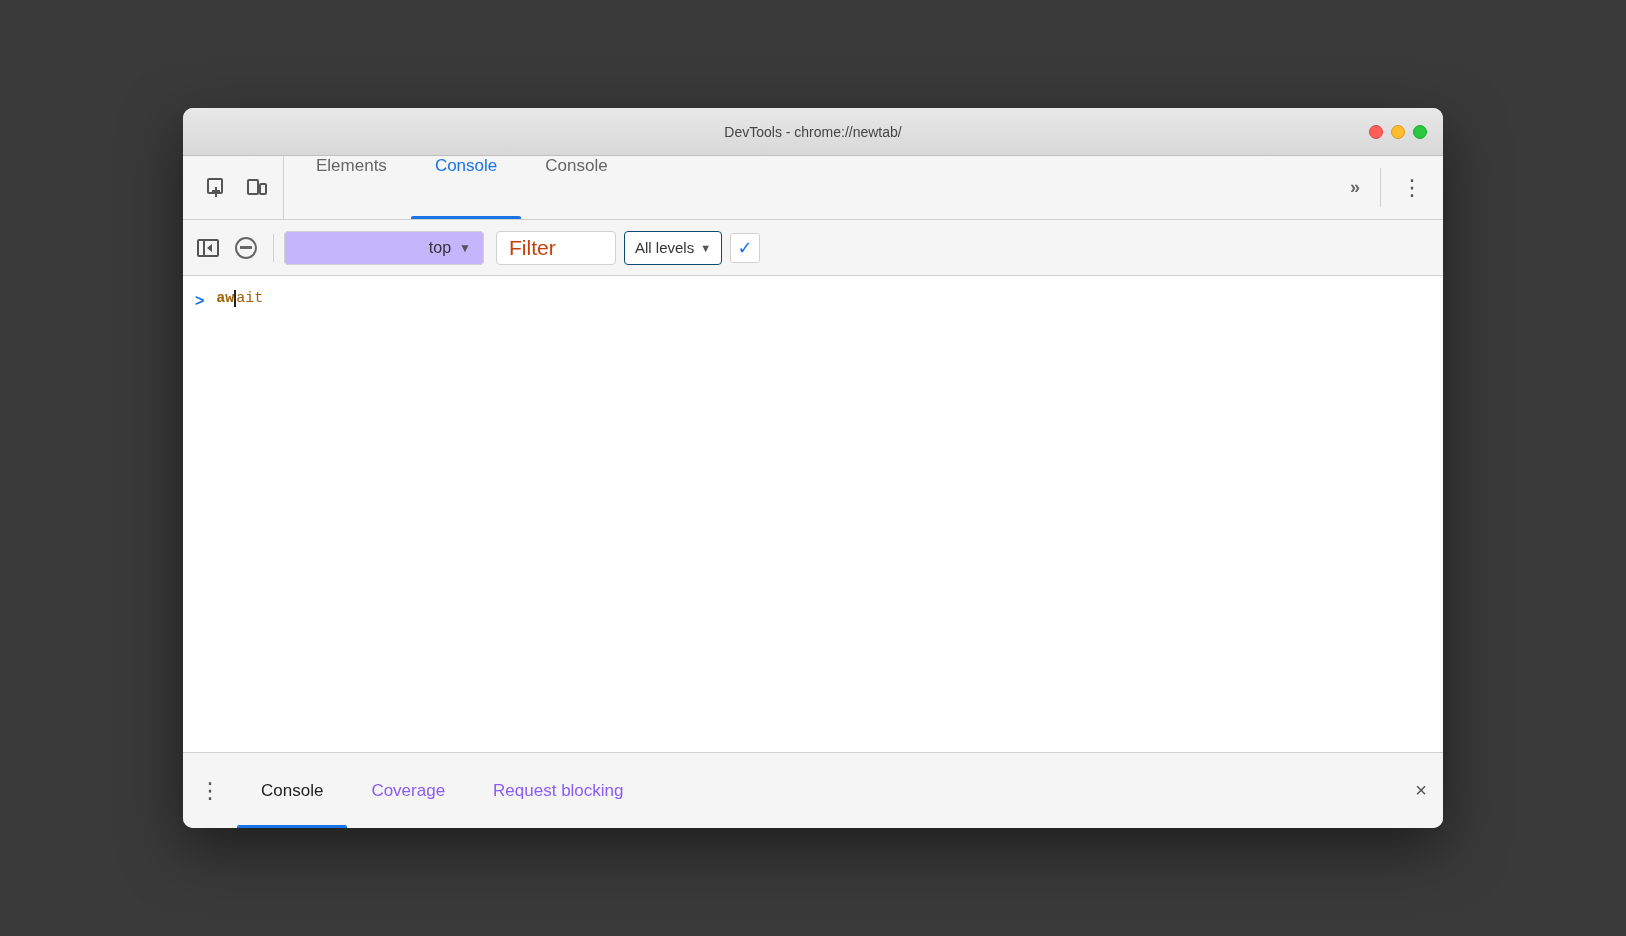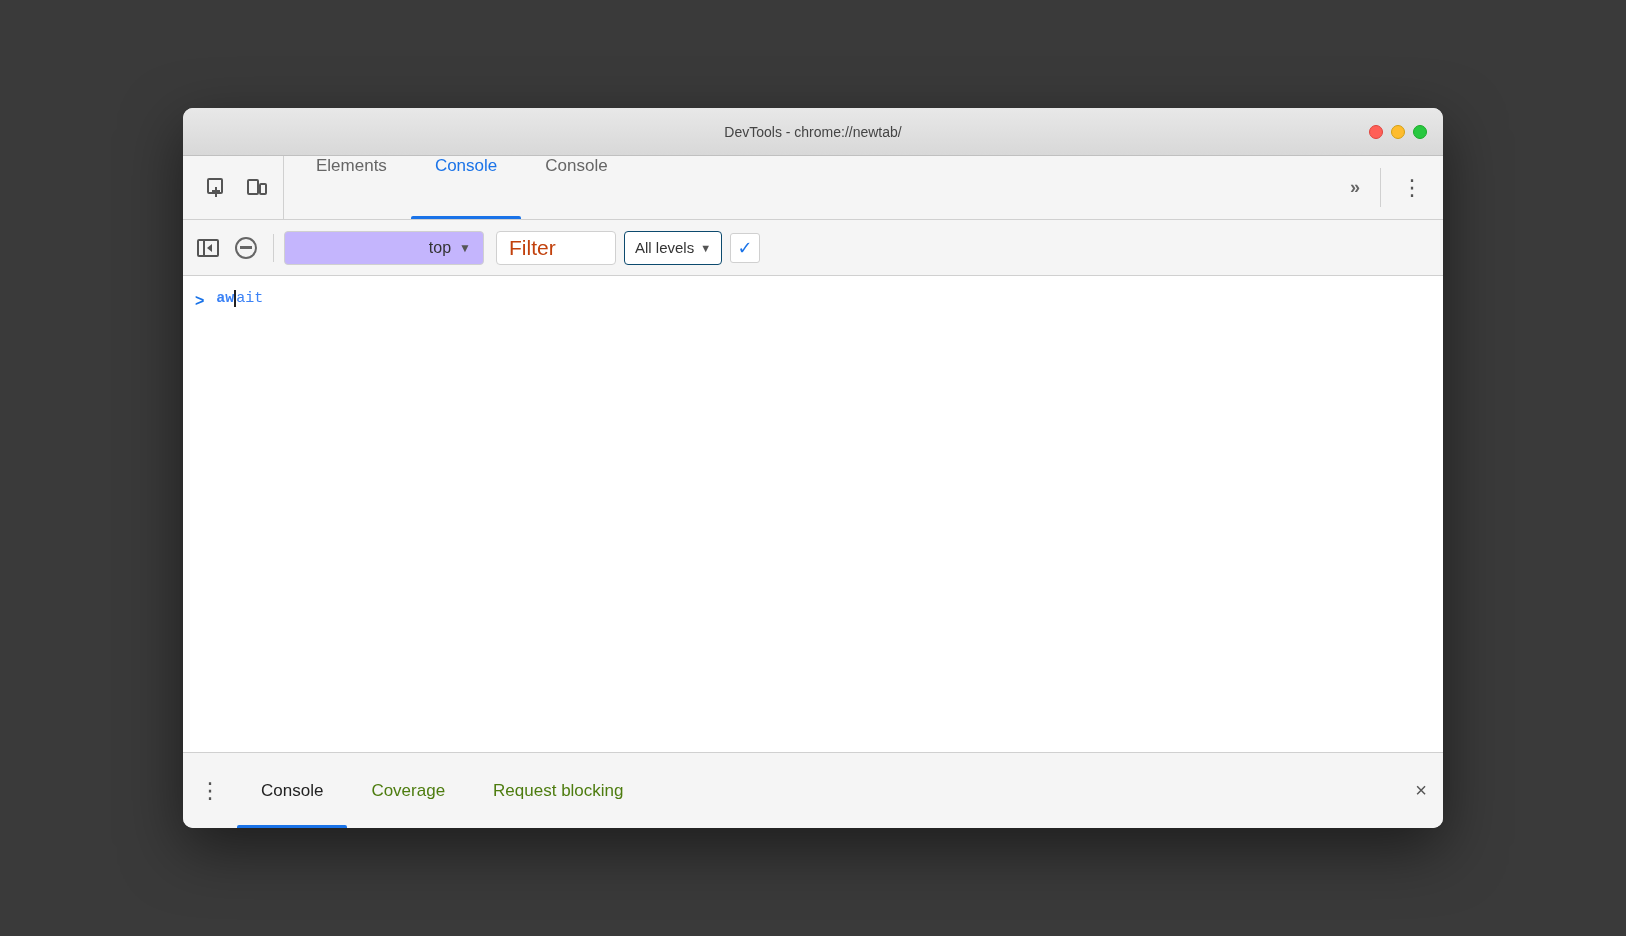--- a/index.html
+++ b/index.html
@@ -302,21 +302,21 @@
       color: #1a73e8;
       font-size: 16px;
       font-weight: bold;
       cursor: pointer;
       padding-top: 2px;
     }
 
     .console-text {
       font-size: 15px;
       font-family: 'Menlo', 'Monaco', 'Courier New', monospace;
-      color: #3b82f6;
+      color: #a16207;
     }
 
     .console-text .bold-part {
       font-weight: 700;
     }
 
     .console-text .light-part {
       font-weight: 400;
     }
 
@@ -345,21 +345,21 @@
       display: flex;
       align-items: stretch;
       flex: 1;
     }
 
     .drawer-tab {
       display: flex;
       align-items: center;
       padding: 0 24px;
       font-size: 17px;
-      color: #4d7c0f;
+      color: #8b5cf6;
       cursor: pointer;
       position: relative;
     }
 
     .drawer-tab.active {
       color: #222;
       font-weight: 500;
     }
 
     .drawer-tab.active::after {

